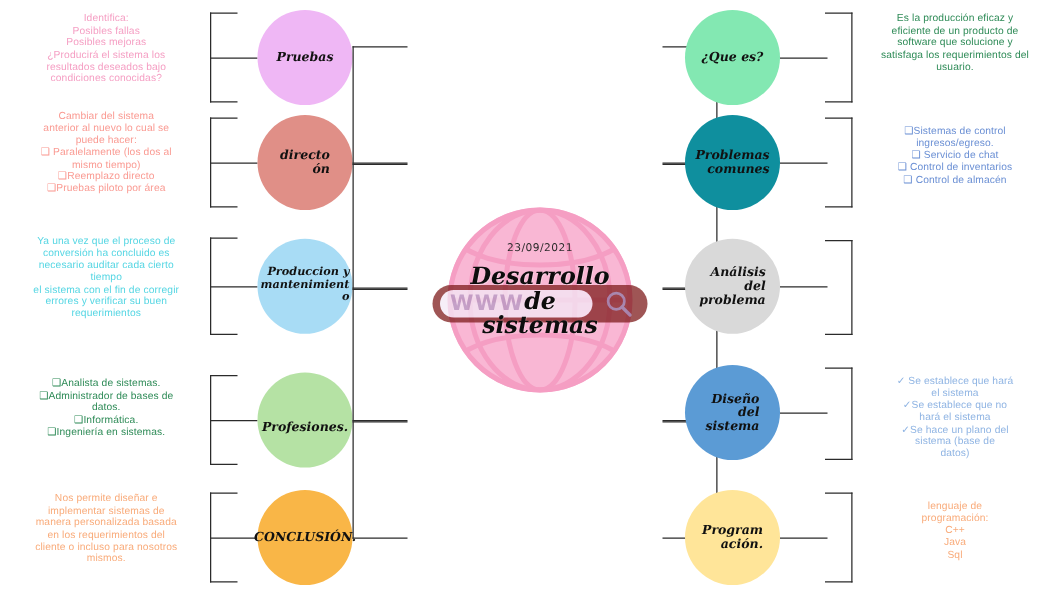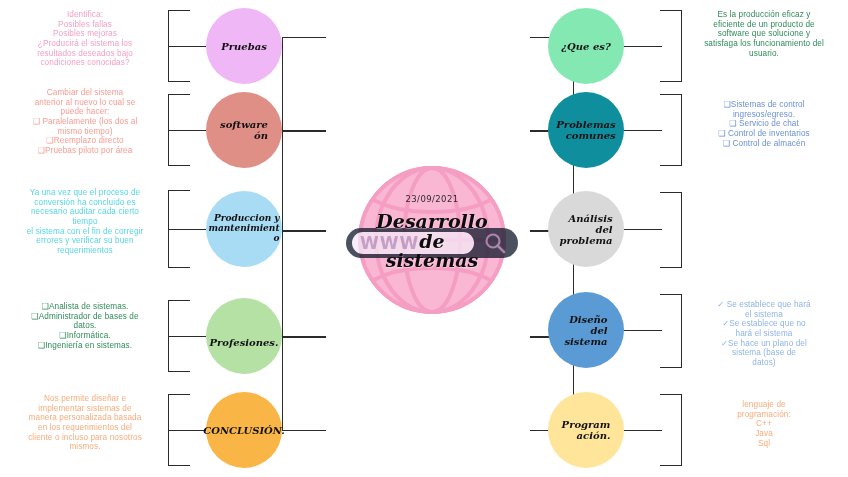--- a/index.html
+++ b/index.html
@@ -66,21 +66,21 @@
     position: absolute;
     inset: 0;
     border-radius: 50%;
     background: #f9b7d4;
   }
   .globe svg { position: absolute; inset: 0; }
   .searchbar {
     position: absolute;
     left: -12px; top: 62px;
     width: 172px; height: 30px;
-    background: #0f172a;
+    background: #7f1d1d;
     border-radius: 15px;
     opacity: .75;
   }
   .searchbar .field {
     position: absolute;
     left: 6px; top: 4px;
     width: 122px; height: 22px;
     background: #f3e9f6;
     border-radius: 11px;
   }
@@ -178,21 +178,21 @@
   <div class="stem" style="left:168px; top:336px; width:38px;"></div>
 
   <div class="bracket left" style="left:168px; top:394px; width:22px; height:72px;"></div>
   <div class="stem" style="left:168px; top:430px; width:38px;"></div>
 
   <div class="node" style="left:206px; top:8px; width:76px; height:76px; background:#efb7f5;">
     <span style="white-space:pre-line;">Pruebas</span>
   </div>
 
   <div class="node" style="left:206px; top:92px; width:76px; height:76px; background:#e08f87;">
-    <span style="white-space:pre-line;">software
+    <span style="white-space:pre-line;">directo
 ón</span>
   </div>
 
   <div class="node" style="left:206px; top:191px; width:76px; height:76px; background:#a8dcf5; font-size:9px;">
     <span style="white-space:pre-line;">Produccion y
 mantenimient
 o</span>
   </div>
 
   <div class="node" style="left:206px; top:298px; width:76px; height:76px; background:#b5e2a4;">
@@ -279,21 +279,21 @@
 
   <div class="stem" style="left:624px; top:330px; width:38px;"></div>
   <div class="bracket right" style="left:660px; top:294px; width:22px; height:74px;"></div>
 
   <div class="stem" style="left:624px; top:430px; width:38px;"></div>
   <div class="bracket right" style="left:660px; top:394px; width:22px; height:72px;"></div>
 
   <div class="txtblock" style="left:684px; top:10px; width:160px; color:#2e8b57;">Es la producción eficaz y
 eficiente de un producto de
 software que solucione y
-satisfaga los funcionamiento del
+satisfaga los requerimientos del
 usuario.</div>
 
   <div class="txtblock" style="left:684px; top:100px; width:160px; color:#6a8fd4;">❑Sistemas de control
 ingresos/egreso.
 ❑ Servicio de chat
 ❑ Control de inventarios
 ❑ Control de almacén</div>
 
 
   <div class="txtblock" style="left:684px; top:300px; width:160px; color:#8fb4e3;">✓ Se establece que hará

